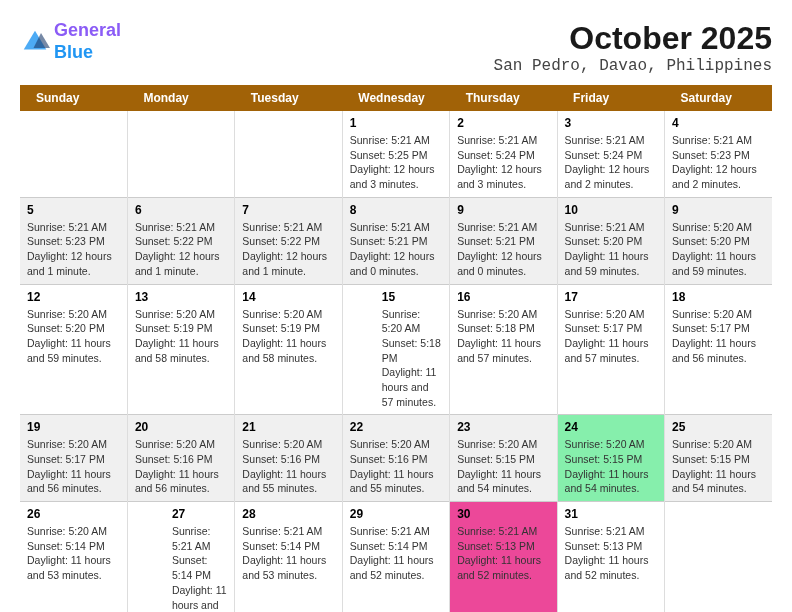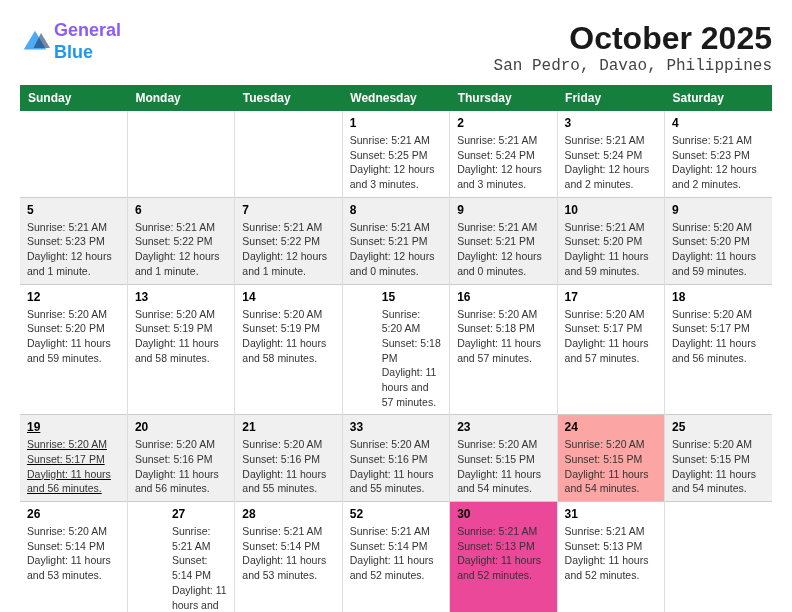--- a/index.html
+++ b/index.html
@@ -46,24 +46,24 @@
       font-size: 16px;
       color: #444;
       font-family: Liberation Mono, monospace;
     }
     table {
       width: 100%;
       border-collapse: collapse;
       font-size: 11px;
     }
     thead tr th {
-      background-color: #15803d;
+      background-color: #a16207;
       color: #fff;
       text-align: left;
-      padding: 6px 8px;
+      padding: 6px 16px;
       font-size: 12px;
       font-weight: bold;
     }
     tbody tr {
       border-bottom: 1px solid #ccc;
     }
     tbody tr:nth-child(even) {
       background-color: #f5f5f5;
     }
     tbody tr:nth-child(odd) {
@@ -202,41 +202,41 @@
         <td style="background-color: rgb(255, 255, 255);">
           <span class="day-number">17</span>
           <div class="day-info">Sunrise: 5:20 AM<br>Sunset: 5:17 PM<br>Daylight: 11 hours and 57 minutes.</div>
         </td>
         <td style="background-color: rgb(255, 255, 255);">
           <span class="day-number">18</span>
           <div class="day-info">Sunrise: 5:20 AM<br>Sunset: 5:17 PM<br>Daylight: 11 hours and 56 minutes.</div>
         </td>
       </tr>
       <tr>
-        <td style="background-color: rgb(240, 240, 240); text-decoration: underline;">
+        <td style="background-color: rgb(240, 240, 240);">
           <span class="day-number">19</span>
           <div class="day-info">Sunrise: 5:20 AM<br>Sunset: 5:17 PM<br>Daylight: 11 hours and 56 minutes.</div>
         </td>
         <td style="background-color: rgb(240, 240, 240);">
           <span class="day-number">20</span>
           <div class="day-info">Sunrise: 5:20 AM<br>Sunset: 5:16 PM<br>Daylight: 11 hours and 56 minutes.</div>
         </td>
         <td style="background-color: rgb(240, 240, 240);">
           <span class="day-number">21</span>
           <div class="day-info">Sunrise: 5:20 AM<br>Sunset: 5:16 PM<br>Daylight: 11 hours and 55 minutes.</div>
         </td>
         <td style="background-color: rgb(240, 240, 240);">
-          <span class="day-number">33</span>
+          <span class="day-number">22</span>
           <div class="day-info">Sunrise: 5:20 AM<br>Sunset: 5:16 PM<br>Daylight: 11 hours and 55 minutes.</div>
         </td>
         <td style="background-color: rgb(240, 240, 240);">
           <span class="day-number">23</span>
           <div class="day-info">Sunrise: 5:20 AM<br>Sunset: 5:15 PM<br>Daylight: 11 hours and 54 minutes.</div>
         </td>
-        <td style="background-color: #fca5a5;">
+        <td style="background-color: #86efac;">
           <span class="day-number">24</span>
           <div class="day-info">Sunrise: 5:20 AM<br>Sunset: 5:15 PM<br>Daylight: 11 hours and 54 minutes.</div>
         </td>
         <td style="background-color: rgb(240, 240, 240);">
           <span class="day-number">25</span>
           <div class="day-info">Sunrise: 5:20 AM<br>Sunset: 5:15 PM<br>Daylight: 11 hours and 54 minutes.</div>
         </td>
       </tr>
       <tr>
         <td style="background-color: rgb(255, 255, 255);">
@@ -245,21 +245,21 @@
         </td>
         <td style="background-color: rgb(255, 255, 255); padding-left: 44px;">
           <span class="day-number">27</span>
           <div class="day-info">Sunrise: 5:21 AM<br>Sunset: 5:14 PM<br>Daylight: 11 hours and 53 minutes.</div>
         </td>
         <td style="background-color: rgb(255, 255, 255);">
           <span class="day-number">28</span>
           <div class="day-info">Sunrise: 5:21 AM<br>Sunset: 5:14 PM<br>Daylight: 11 hours and 53 minutes.</div>
         </td>
         <td style="background-color: rgb(255, 255, 255);">
-          <span class="day-number">52</span>
+          <span class="day-number">29</span>
           <div class="day-info">Sunrise: 5:21 AM<br>Sunset: 5:14 PM<br>Daylight: 11 hours and 52 minutes.</div>
         </td>
         <td style="background-color: #ec4899;">
           <span class="day-number">30</span>
           <div class="day-info">Sunrise: 5:21 AM<br>Sunset: 5:13 PM<br>Daylight: 11 hours and 52 minutes.</div>
         </td>
         <td style="background-color: rgb(255, 255, 255);">
           <span class="day-number">31</span>
           <div class="day-info">Sunrise: 5:21 AM<br>Sunset: 5:13 PM<br>Daylight: 11 hours and 52 minutes.</div>
         </td>

